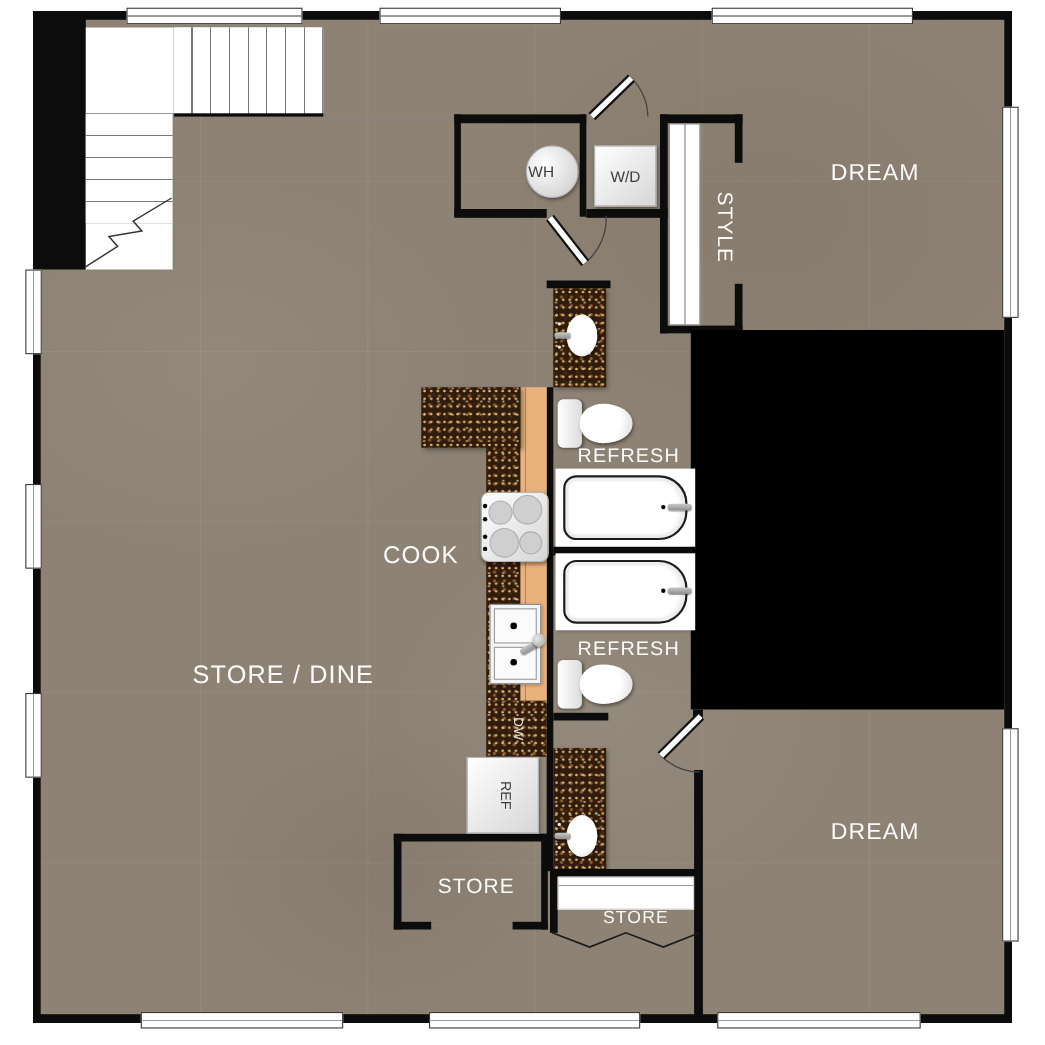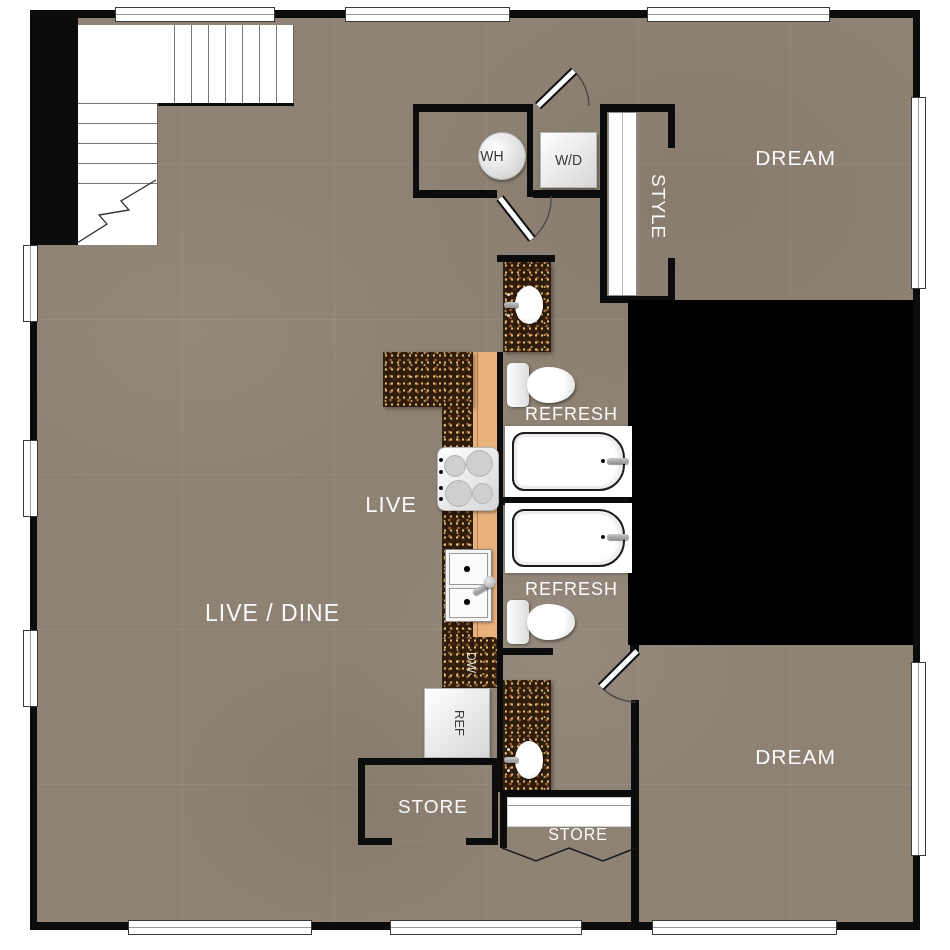--- a/index.html
+++ b/index.html
@@ -196,22 +196,22 @@
   <div class="abs win win-h" style="left:390px;top:920px;width:192px;height:15px;"></div>
   <div class="abs win win-h" style="left:652px;top:920px;width:185px;height:15px;"></div>
 
   <div class="abs win win-v" style="left:23px;top:245px;width:15px;height:77px;"></div>
   <div class="abs win win-v" style="left:23px;top:440px;width:15px;height:77px;"></div>
   <div class="abs win win-v" style="left:23px;top:630px;width:15px;height:77px;"></div>
 
   <div class="abs win win-v" style="left:911px;top:97px;width:15px;height:192px;"></div>
   <div class="abs win win-v" style="left:911px;top:662px;width:15px;height:194px;"></div>
 
-  <div class="abs label lbl-room" style="left:170px;top:600px;width:170px;font-size:23px;">LIVE / DINE</div>
-  <div class="abs label lbl-room" style="left:345px;top:492px;width:72px;">LIVE</div>
+  <div class="abs label lbl-room" style="left:170px;top:600px;width:170px;font-size:23px;">STORE / DINE</div>
+  <div class="abs label lbl-room" style="left:345px;top:492px;width:72px;">COOK</div>
   <div class="abs label lbl-room" style="left:736px;top:146px;width:100px;font-size:21px;">DREAM</div>
   <div class="abs label lbl-room" style="left:736px;top:745px;width:100px;font-size:21px;">DREAM</div>
 
   <svg width="950" height="950" viewBox="0 0 950 950">
 
     <path d="M 77,243 L 107,224 L 99,215 L 129,210 L 121,201 L 156,180" fill="none" stroke="#333" stroke-width="1.3"></path>
 
     <path d="M 574,71 A 51,51 0 0 1 589,106" fill="none" stroke="#444" stroke-width="1.2"></path>
     <path d="M 538,106 L 574,71" stroke="#111" stroke-width="9"></path>
     <path d="M 538,106 L 574,71" stroke="#fff" stroke-width="5"></path>

